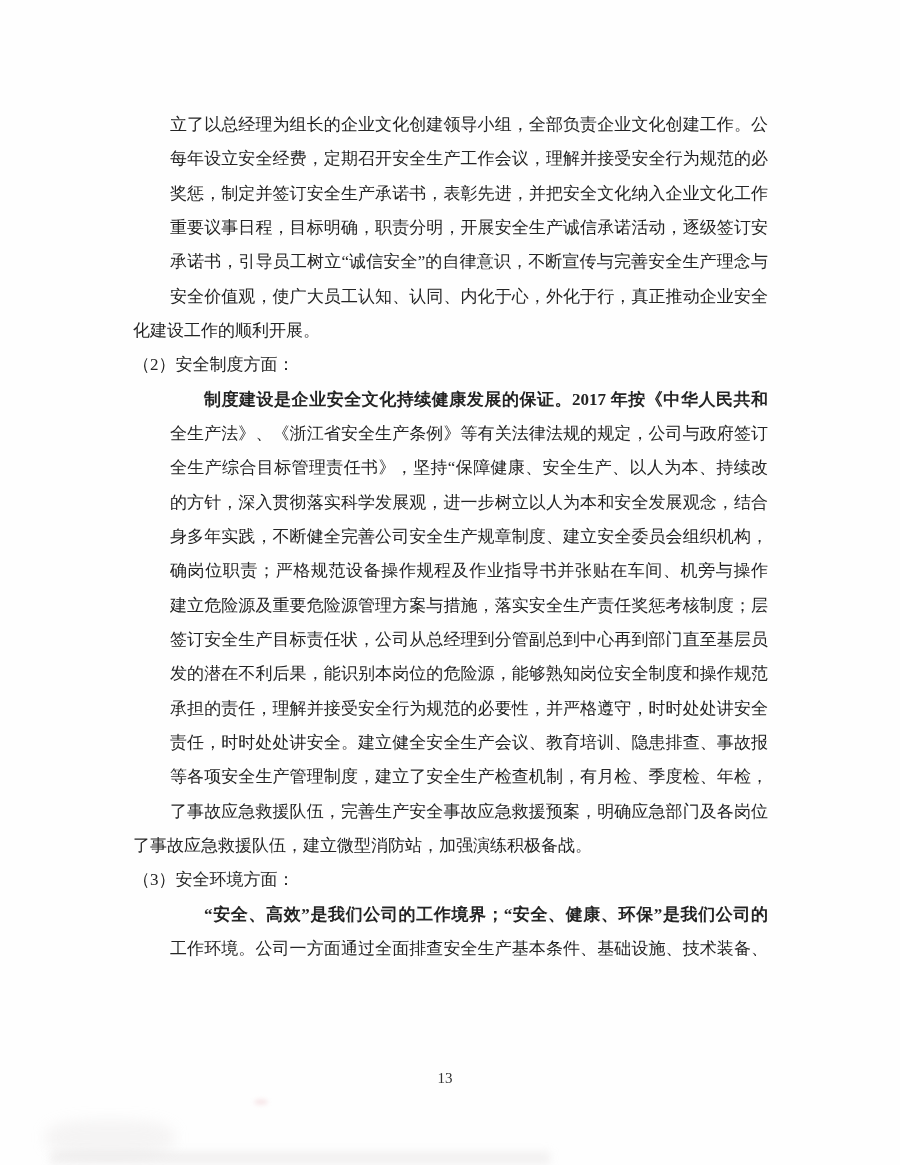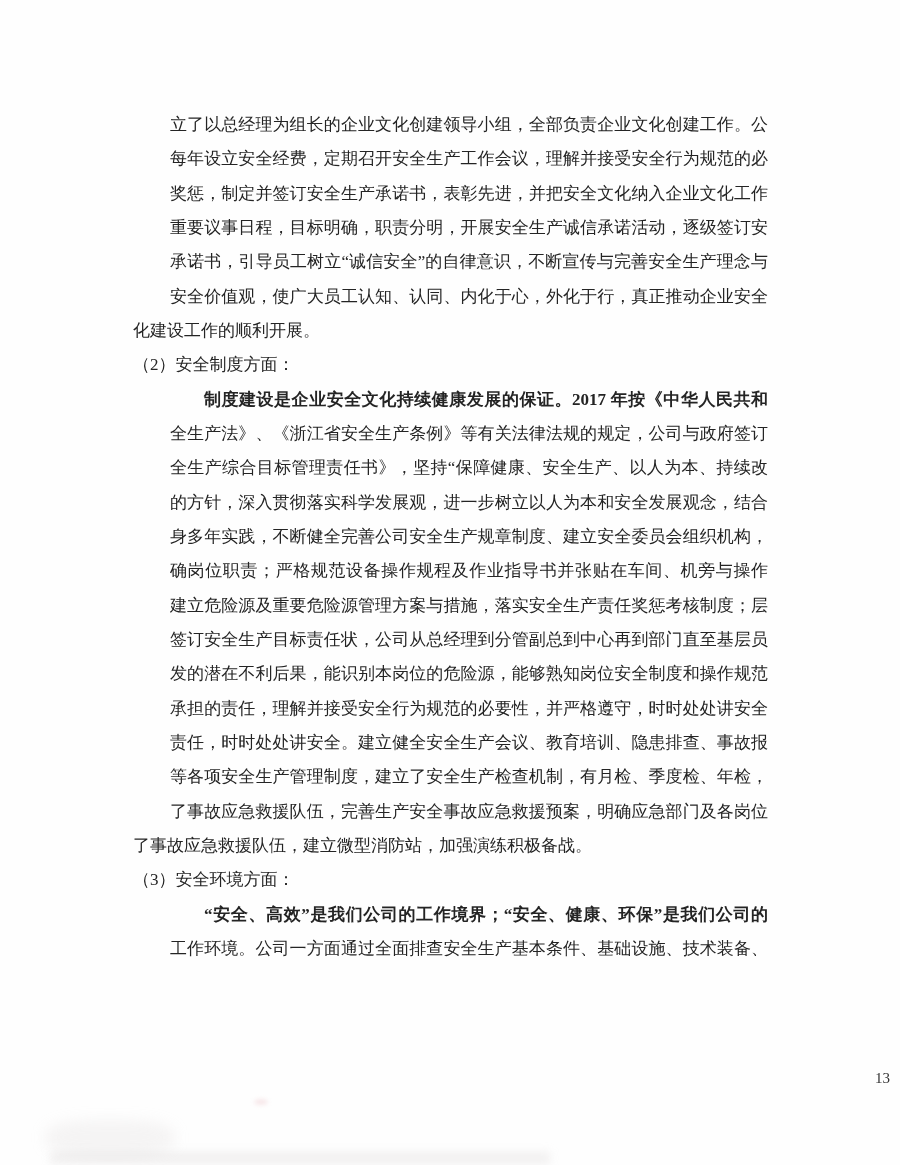--- a/index.html
+++ b/index.html
@@ -36,21 +36,21 @@
   }
   .line.indent {
     text-indent: 34px;
     font-weight: bold;
   }
   .page-number {
     position: absolute;
     left: 0;
     right: 10px;
     top: 1070px;
-    text-align: right;
+    text-align: center;
     font-size: 15px;
     color: #333333;
   }
   
   .artifact {
     position: absolute;
     pointer-events: none;
   }
   .artifact.smudge-1 {
     left: 45px; top: 1120px; width: 130px; height: 35px;

